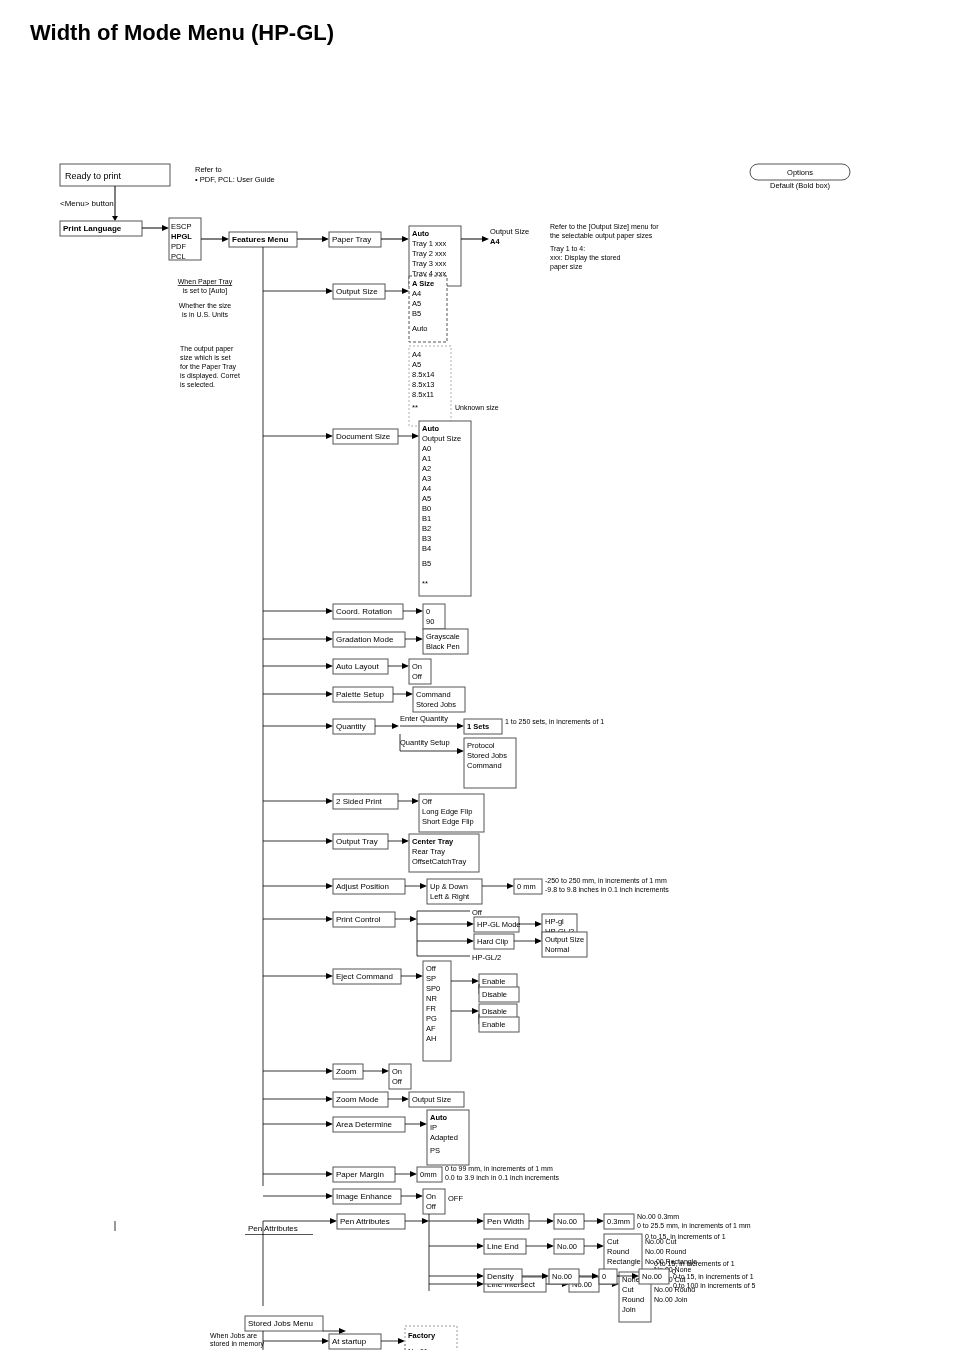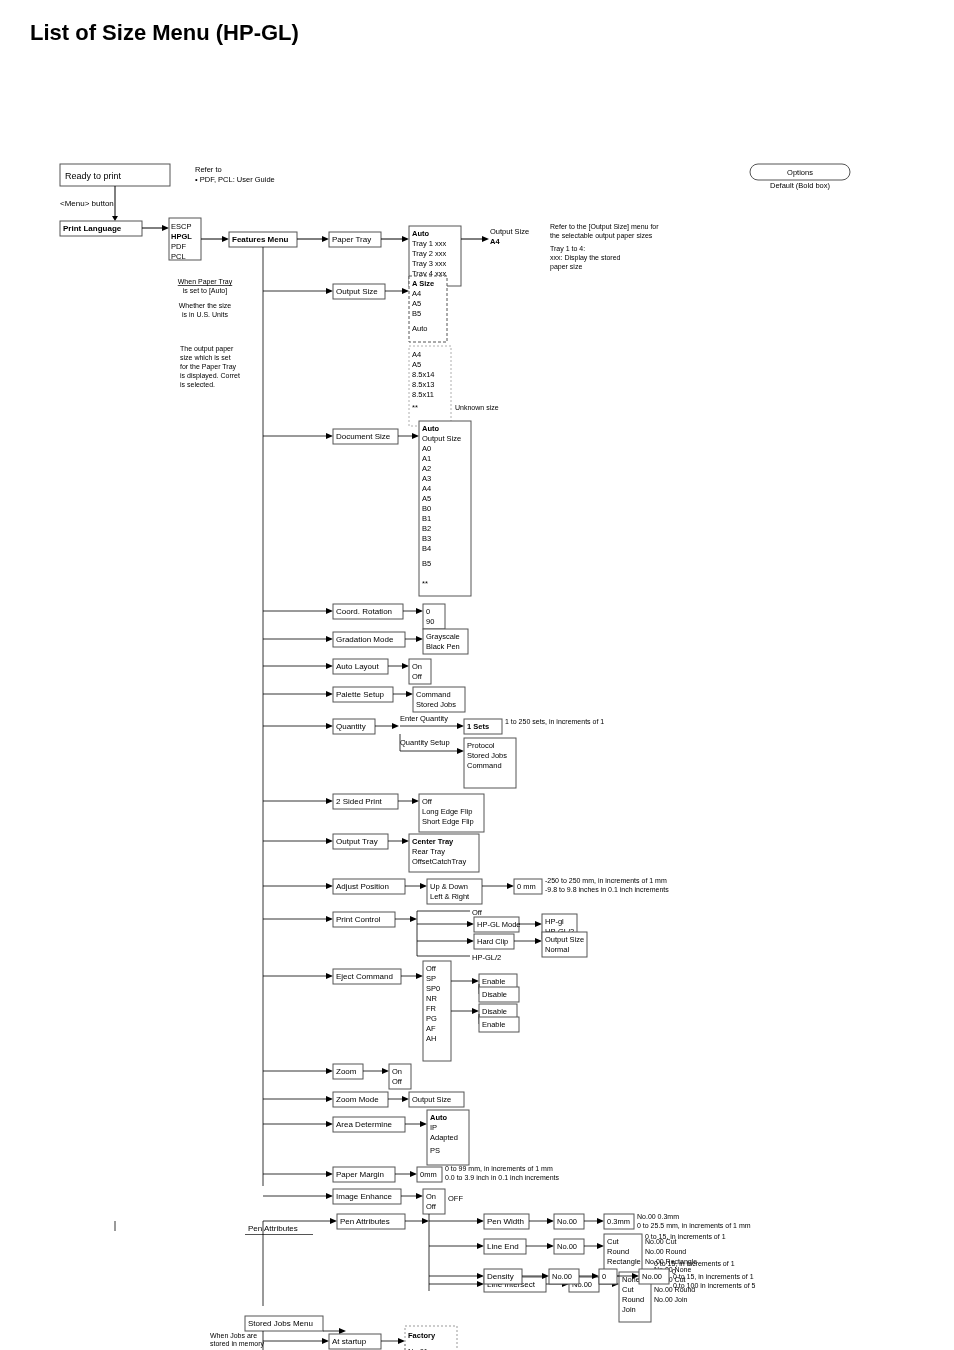--- a/index.html
+++ b/index.html
@@ -19,21 +19,21 @@
 
     
     #main-diagram {
       width: 900px;
       height: 1250px;
     }
   </style>
 </head>
 <body>
 
-<h1>List of Size Menu (HP-GL)</h1>
+<h1>Width of Mode Menu (HP-GL)</h1>
 
 <div style="position:relative; width:900px; height:1280px;">
   <svg id="main-diagram" xmlns="http://www.w3.org/2000/svg" viewBox="0 0 900 1280" style="position:absolute;top:0;left:0;width:900px;height:1280px;">
 
     <rect x="30" y="98" width="110" height="22" fill="white" stroke="#555" stroke-width="1"></rect>
     <text x="35" y="113" font-size="9" font-family="Arial">Ready to print</text>
 
     <text x="165" y="106" font-size="7.5" font-family="Arial">Refer to</text>
     <text x="165" y="116" font-size="7.5" font-family="Arial">• PDF, PCL: User Guide</text>
 

